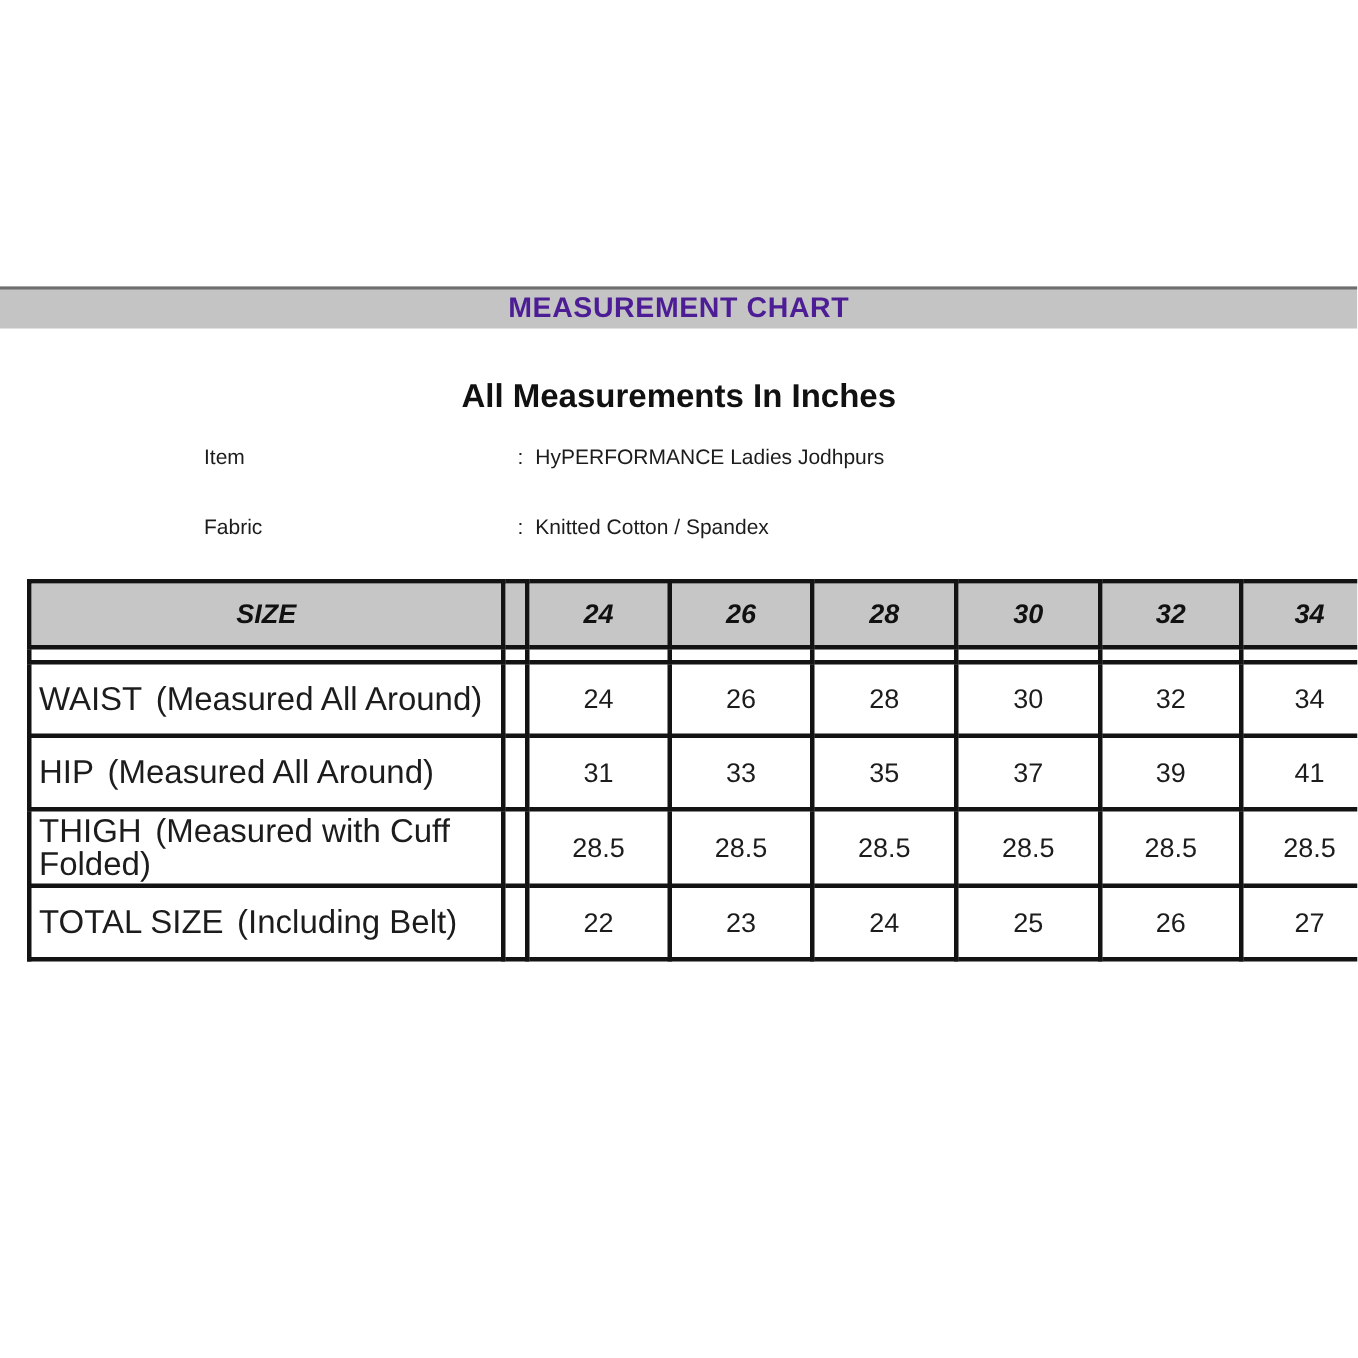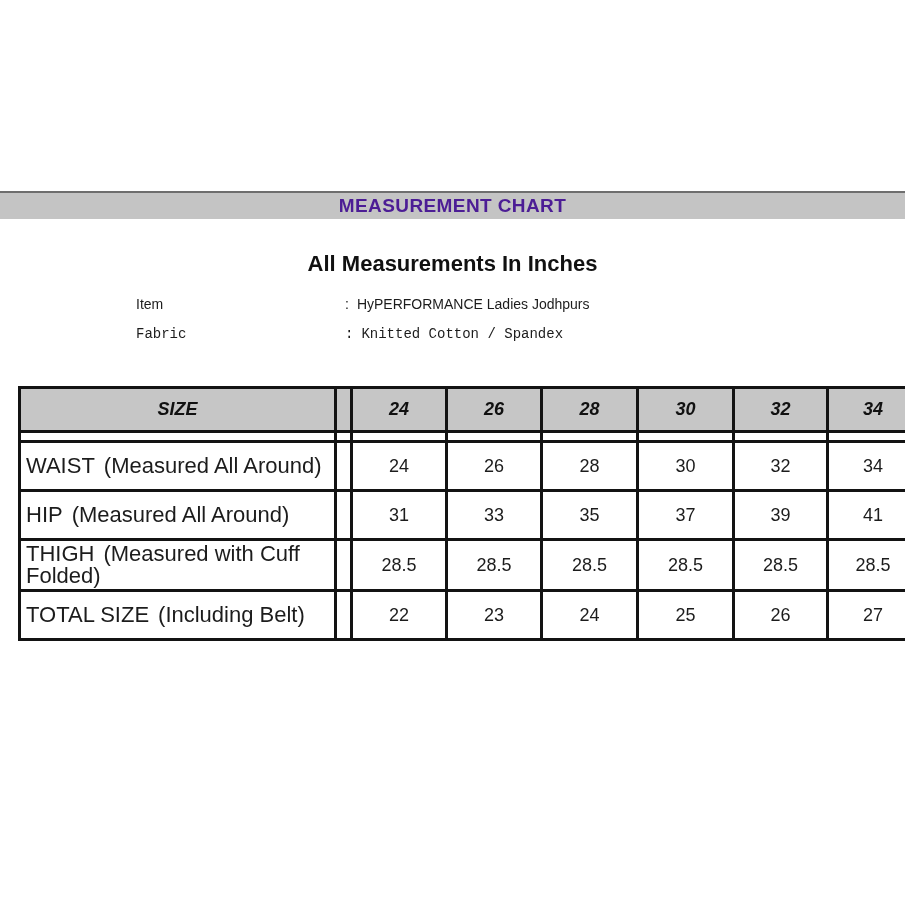--- a/index.html
+++ b/index.html
@@ -48,21 +48,21 @@
   }
   
   .info-row {
     position: absolute;
     left: 0;
     width: 100%;
     height: 22px;
     font-size: 14px;
   }
   .info-row.item   { top: 296px; }
-  .info-row.fabric { top: 326px; font-family: Liberation Mono, monospace; }
+  .info-row.fabric { top: 343px; }
   .info-label { position: absolute; left: 136px; }
   .info-value { position: absolute; left: 321px; margin-left: 24px; }
   .info-value .sep { margin-right: 8px; }
   
   table.size-table {
     position: absolute;
     top: 386px;
     left: 18px;
     width: 899px;
     border-collapse: collapse;

